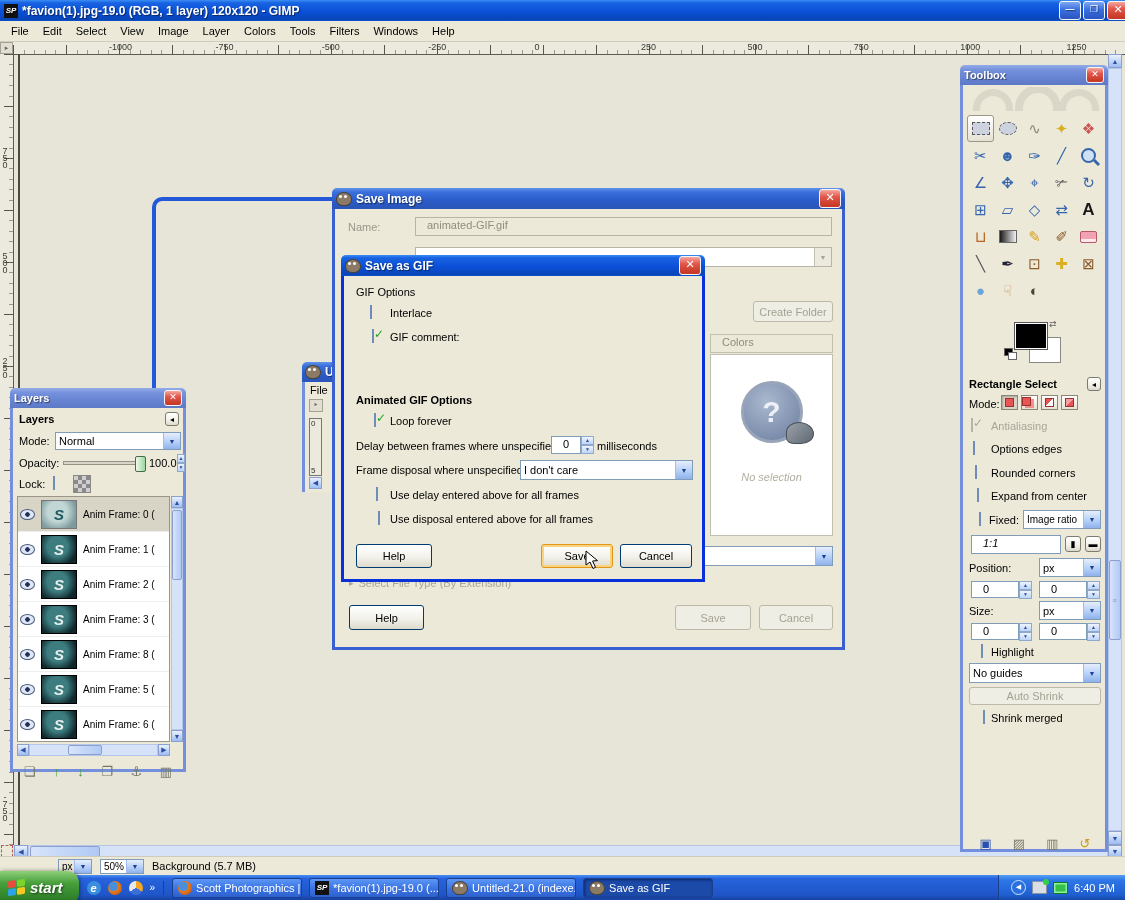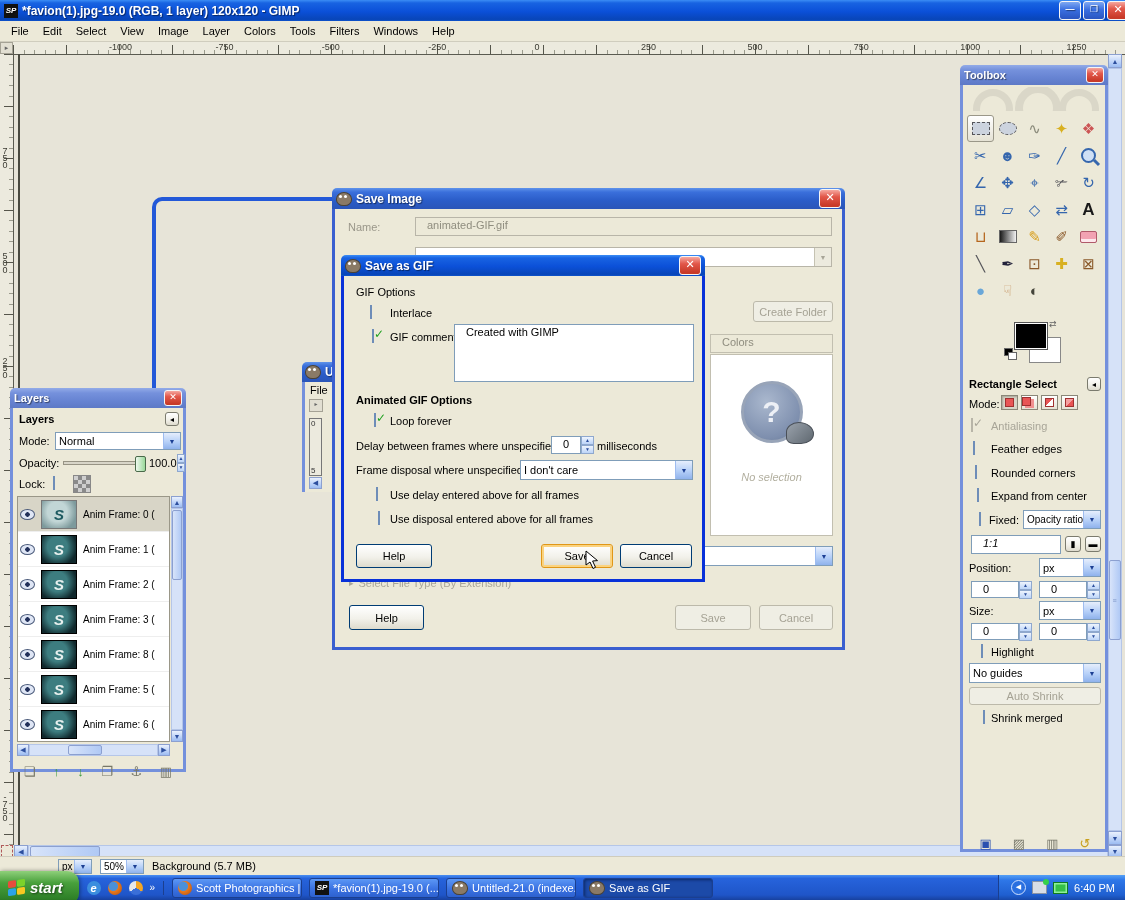--- a/index.html
+++ b/index.html
@@ -467,29 +467,29 @@
         </span>
       <span class="abs mode-btn" style="left:78px;top:310px">
           <span class="rsq cut"></span>
         </span>
       <span class="abs mode-btn" style="left:98px;top:310px">
           <span class="rsq int"></span>
         </span>
       <span class="abs cb checked disabled" style="left:8px;top:334px"></span>
       <span class="abs" style="left:28px;top:335px;color:#a8a598">Antialiasing</span>
       <span class="abs cb" style="left:8px;top:357px"></span>
-      <span class="abs" style="left:28px;top:358px">Feather edges</span>
+      <span class="abs" style="left:28px;top:358px">Options edges</span>
       <span class="abs cb" style="left:8px;top:381px"></span>
       <span class="abs" style="left:28px;top:382px">Rounded corners</span>
       <span class="abs cb" style="left:8px;top:404px"></span>
       <span class="abs" style="left:28px;top:405px">Expand from center</span>
       <span class="abs cb" style="left:8px;top:428px"></span>
       <span class="abs" style="left:26px;top:429px">Fixed:</span>
       <span class="abs combo" style="left:60px;top:425px;width:78px;height:19px">
-        <span class="val" style="font-size:10px">Opacity ratio</span>
+        <span class="val" style="font-size:10px">Image ratio</span>
         <span class="drop">▼</span>
       </span>
       <span class="abs field" style="left:8px;top:450px;width:90px;height:19px;font-style:italic">1:1</span>
       <span class="abs btn" style="left:102px;top:451px;width:16px;height:16px;font-size:9px">▮</span>
       <span class="abs btn" style="left:122px;top:451px;width:16px;height:16px;font-size:9px">▬</span>
       <span class="abs" style="left:6px;top:477px">Position:</span>
       <span class="abs combo" style="left:76px;top:473px;width:62px;height:19px">
         <span class="val">px</span>
         <span class="drop">▼</span>
       </span>
@@ -549,21 +549,20 @@
       <span class="wilber"></span>
       <span>Save as GIF</span>
       <span class="xclose">✕</span>
     </div>
     <div class="winbody" style="top:21px">
       <span class="abs" style="left:12px;top:10px;font-weight:normal">GIF Options</span>
       <span class="abs cb" style="left:26px;top:30px"></span>
       <span class="abs" style="left:46px;top:31px">Interlace</span>
       <span class="abs cb checked" style="left:26px;top:54px"></span>
       <span class="abs" style="left:46px;top:55px">GIF comment:</span>
-      <div class="abs field" style="left:110px;top:48px;width:240px;height:58px">Created with GIMP</div>
       <span class="abs" style="left:12px;top:118px;font-weight:bold">Animated GIF Options</span>
       <span class="abs cb checked" style="left:26px;top:138px"></span>
       <span class="abs" style="left:46px;top:139px">Loop forever</span>
       <span class="abs" style="left:12px;top:164px">Delay between frames where unspecified:</span>
       <span class="abs" style="left:207px;top:160px;display:flex">
         <span class="field" style="width:30px;height:18px">0</span>
         <span class="spinbtns" style="height:18px">
             <div>▲</div>
             <div>▼</div>
           </span>

